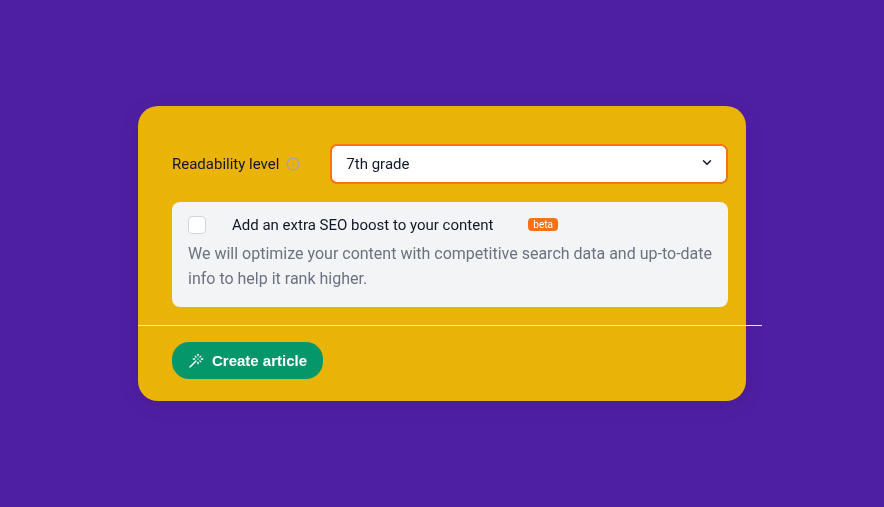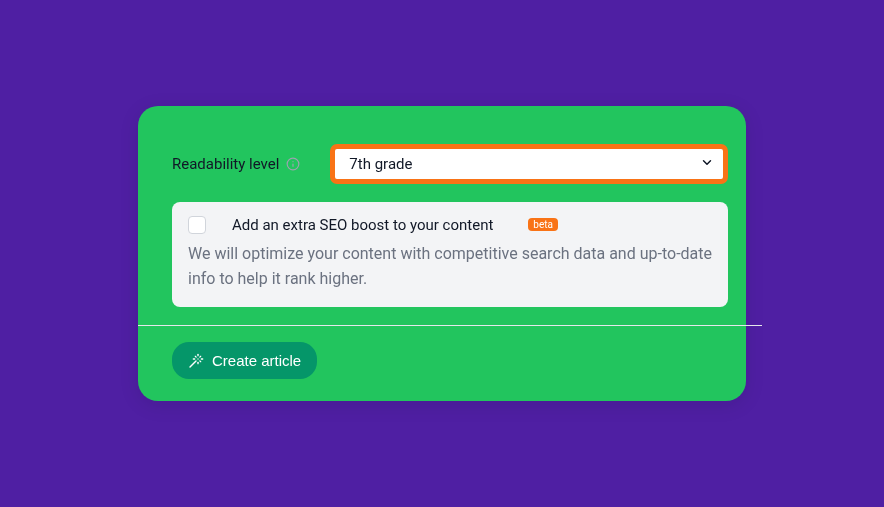--- a/index.html
+++ b/index.html
@@ -10,21 +10,21 @@
     body {
       width: 884px;
       height: 507px;
       background: #4f1fa3;
       display: flex;
       align-items: center;
       justify-content: center;
       font-family: -apple-system, BlinkMacSystemFont, 'Segoe UI', Roboto, Helvetica, Arial, sans-serif;
     }
     .card {
-      background: #22c55e;
+      background: #eab308;
       width: 608px;
       border-radius: 20px;
       padding: 38px 18px 0 34px;
       box-shadow: 0 4px 20px rgba(0,0,0,0.1);
     }
     .row {
       display: flex;
       align-items: center;
       gap: 30px;
       margin-bottom: 18px;
@@ -48,21 +48,21 @@
       align-items: center;
       justify-content: center;
     }
     .select-wrapper {
       flex: 1;
       position: relative;
     }
     .select {
       width: 100%;
       height: 40px;
-      border: 5px solid #f97316;
+      border: 2px solid #f97316;
       border-radius: 7px;
       padding: 0 40px 0 14px;
       font-size: 15px;
       color: #111827;
       background: #ffffff;
       appearance: none;
       cursor: pointer;
       outline: none;
     }
     .chevron {
@@ -123,21 +123,21 @@
     .footer {
       padding: 16px 0 22px 0;
     }
     .create-btn {
       background: #059669;
       color: #ffffff;
       border: none;
       border-radius: 17px;
       padding: 10px 16px;
       font-size: 15px;
-      font-weight: 400;
+      font-weight: 700;
       cursor: pointer;
       display: inline-flex;
       align-items: center;
       gap: 8px;
     }
     .wand-icon {
       display: flex;
       align-items: center;
     }
   </style>

